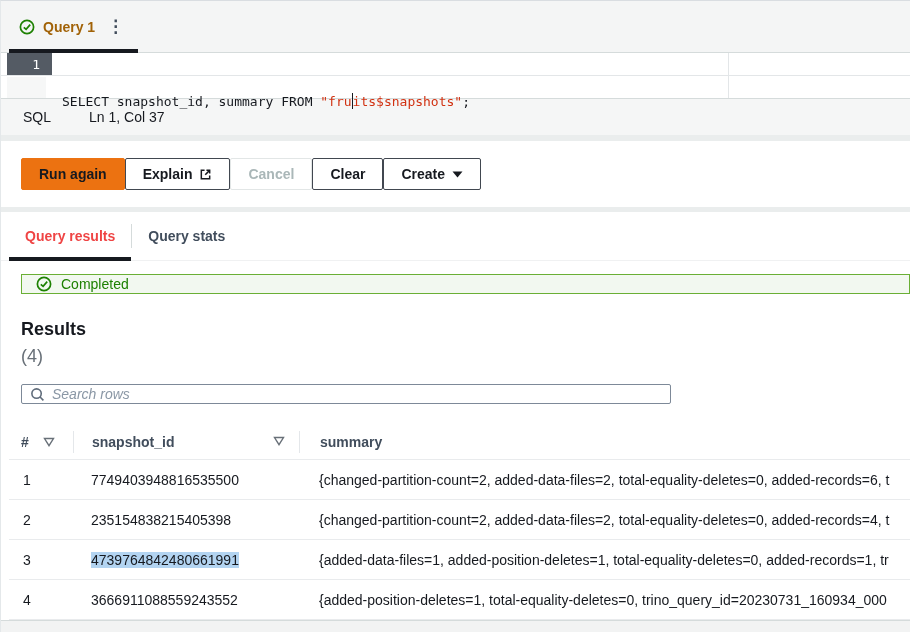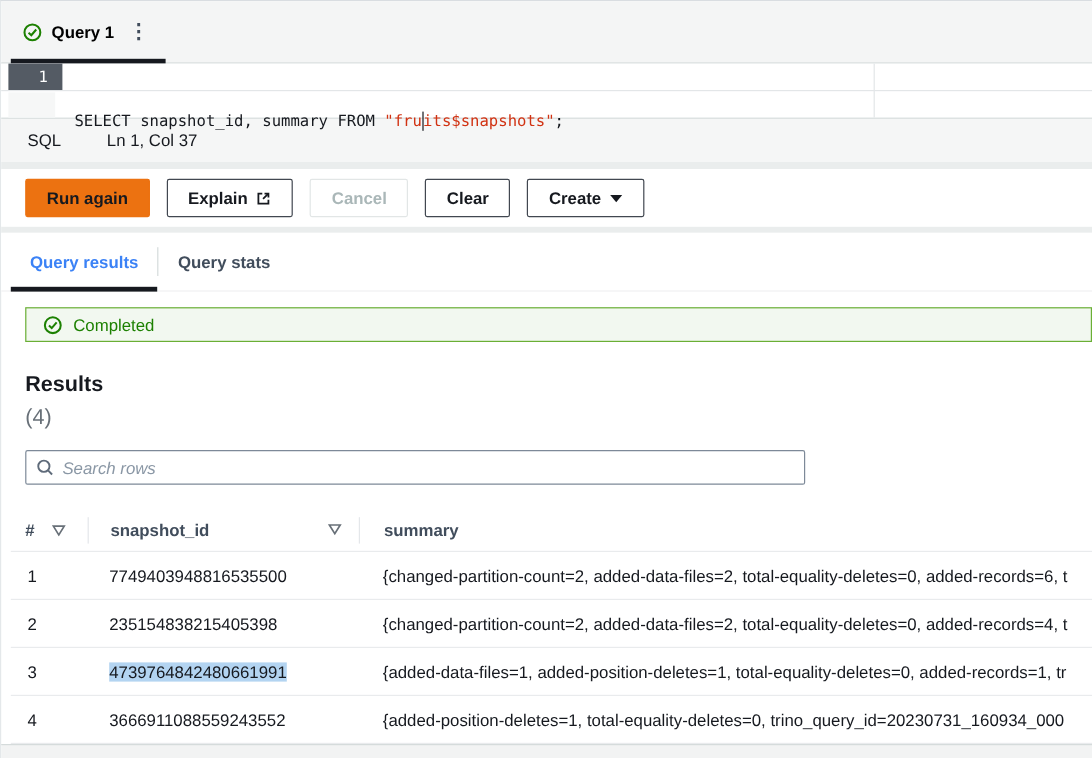--- a/index.html
+++ b/index.html
@@ -4,51 +4,51 @@
 <style>
   * { margin:0; padding:0; box-sizing:border-box; }
   html,body { width:910px; height:632px; overflow:hidden; background:#fff;
               font-family:"Liberation Sans", sans-serif; color:#16191f; }
   .root { width:910px; height:632px; border-left:1px solid #e4e8ea; border-top:1px solid #d9dde1; display:flex; flex-direction:column; }
 
   
   .tabbar { height:52px; background:#f4f5f5; border-bottom:1px solid #d5dbdb; display:flex; align-items:stretch; padding-left:8px; flex:0 0 auto; }
   .qtab { display:flex; align-items:center; gap:8px; padding:0 10px 0 10px; position:relative; cursor:pointer; }
   .qtab .underline { position:absolute; left:0; right:0; bottom:-1px; height:4px; background:#16191f; }
-  .qtab-label { color:#000000; font-weight:bold; font-size:14px; }
+  .qtab-label { color:#a16207; font-weight:bold; font-size:14px; }
   .kebab { color:#414d5c; font-size:17px; font-weight:bold; padding:2px 4px; line-height:1; cursor:pointer; }
 
   
   .editor { height:46px; position:relative; background:#fff; border-bottom:1px solid #d5dbdb; flex:0 0 auto; }
   .ed-line1 { display:flex; height:23px; border-bottom:1px solid #e3e6e8; }
   .gutter-cell { width:45px; background:#545b64; color:#fff; font-family:"DejaVu Sans Mono", monospace; font-size:13px;
                  display:flex; align-items:center; justify-content:flex-end; padding-right:12px; margin-left:6px; }
   .gutter-below { position:absolute; left:6px; top:24px; width:39px; height:21px; background:#f6f7f7; }
   .code { font-family:"DejaVu Sans Mono", monospace; font-size:13px; padding-left:10px; display:flex; align-items:center; white-space:pre;margin-top:48px; }
   .sql-string { color:#d13212; }
   .cursor { display:inline-block; width:0; border-left:1.5px solid #16191f; height:16px; vertical-align:middle; }
   .print-margin { position:absolute; left:727px; top:0; width:1px; height:45px; background:#e3e6e8; }
 
   
   .statusbar { height:36px; background:#f5f6f6; display:flex; align-items:center; font-size:14px; color:#16191f; padding-left:22px; flex:0 0 auto; }
   .statusbar .lang { margin-right:38px; }
   .gap { background:#eaeded; flex:0 0 auto; }
   .gap6 { height:6px; } .gap5 { height:5px; }
 
   
-  .toolbar { height:48px; background:#fff; display:flex; align-items:center; gap:14px; padding-left:20px; flex:0 0 auto; }
+  .toolbar { height:66px; background:#fff; display:flex; align-items:center; gap:0; padding-left:20px; flex:0 0 auto; }
   .btn { height:32px; padding:0 17px; display:inline-flex; align-items:center; gap:7px; font-size:14px; font-weight:bold;
          border-radius:2px; background:#fff; border:1px solid #414750; color:#16191f; cursor:pointer; font-family:inherit; }
   .btn-primary { background:#ec7211; border-color:#ec7211; color:#16191f; }
   .btn-disabled { border-color:#e2e6e6; color:#aab7b8; cursor:default; }
 
   
   .rtabs { height:49px; background:#fff; display:flex; align-items:stretch; padding-left:8px; flex:0 0 auto; border-bottom:1px solid #f0f1f2; }
   .rtab { display:flex; align-items:center; padding:0 16px; font-size:14px; font-weight:bold; position:relative; cursor:pointer; color:#414d5c; }
-  .rtab.active { color:#3b82f6;justify-content:flex-end; }
+  .rtab.active { color:#ef4444;justify-content:flex-end; }
   .rtab.active .underline { position:absolute; left:0; right:0; bottom:-1px; height:4px; background:#16191f; }
   .rtab-divider { width:1px; height:24px; background:#d5dbdb; align-self:center; }
 
   
   .banner { margin:13px 0 0 20px; height:32px; background:#f2f8f0; border:1px solid #6aaf35; display:flex; align-items:center; gap:9px; padding-left:14px; }
   .banner-text { color:#1d8102; font-size:14px; }
 
   
   .results-head { margin:25px 0 0 20px; display:flex; align-items:baseline; gap:6px;flex-direction:column; }
   .results-title { font-size:18px; font-weight:bold; color:#16191f; }

